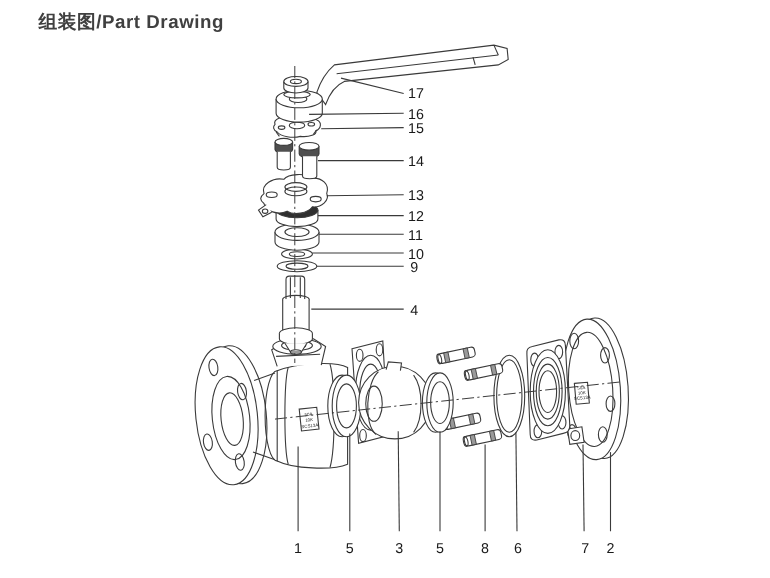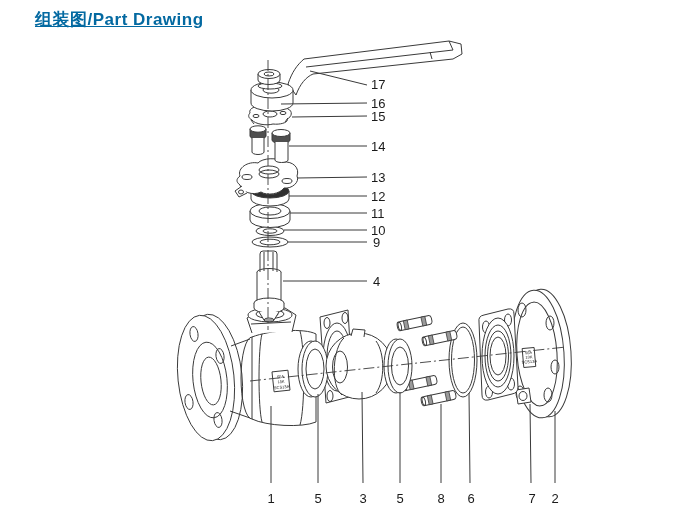--- a/index.html
+++ b/index.html
@@ -1,19 +1,19 @@
 <!DOCTYPE html>
 <html><head>
 <meta charset="utf-8">
 <style>
   html,body{margin:0;padding:0;background:#ffffff;}
   .page{position:relative;width:700px;height:525px;background:#fff;overflow:hidden;
         font-family:"Liberation Sans",sans-serif;}
   .title{position:absolute;left:35px;top:8px;font-size:17px;font-weight:bold;
-         color:#0369a1;letter-spacing:0.5px;text-decoration:underline;}
+         color:#404040;letter-spacing:0.5px;}
   svg{position:absolute;left:0;top:0;}
   svg *{vector-effect:non-scaling-stroke;}
   .ln{stroke:#3a3a3a;stroke-width:1;fill:none;}
   .wh{stroke:#3a3a3a;stroke-width:1;fill:#ffffff;}
   .dk{stroke:#3a3a3a;stroke-width:1;fill:#2f2f2f;}
   .gy{stroke:#3a3a3a;stroke-width:0.8;fill:#9a9a9a;}
   .hd{stroke:#3a3a3a;stroke-width:1;fill:#4f4f4f;}
   .cl{stroke:#3a3a3a;stroke-width:0.9;fill:none;stroke-dasharray:11 3 2 3;}
   .num{font-family:"Liberation Sans",sans-serif;font-size:13px;fill:#1a1a1a;}
   .np{font-family:"Liberation Sans",sans-serif;font-size:4px;fill:#222;text-anchor:middle;}

